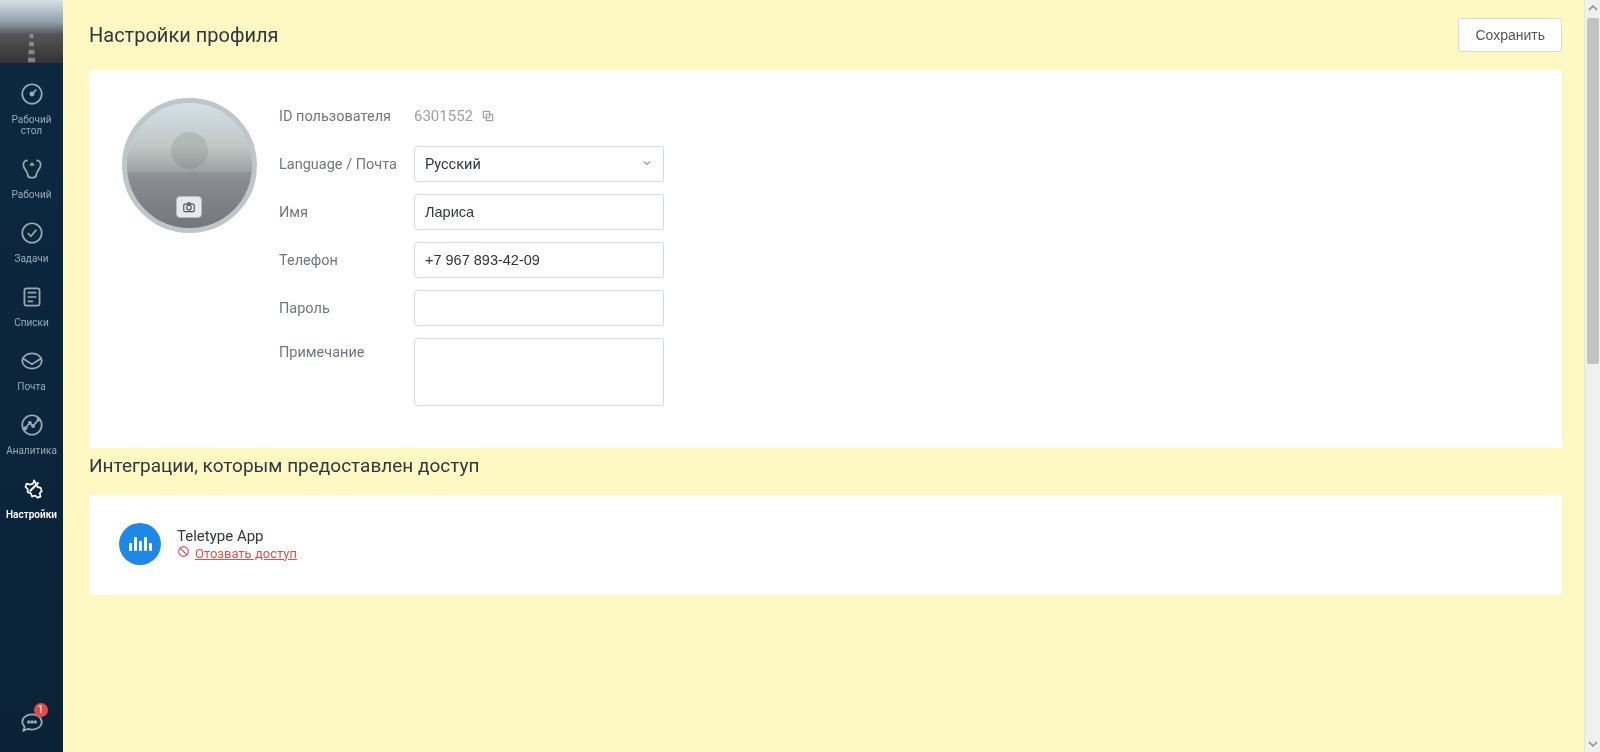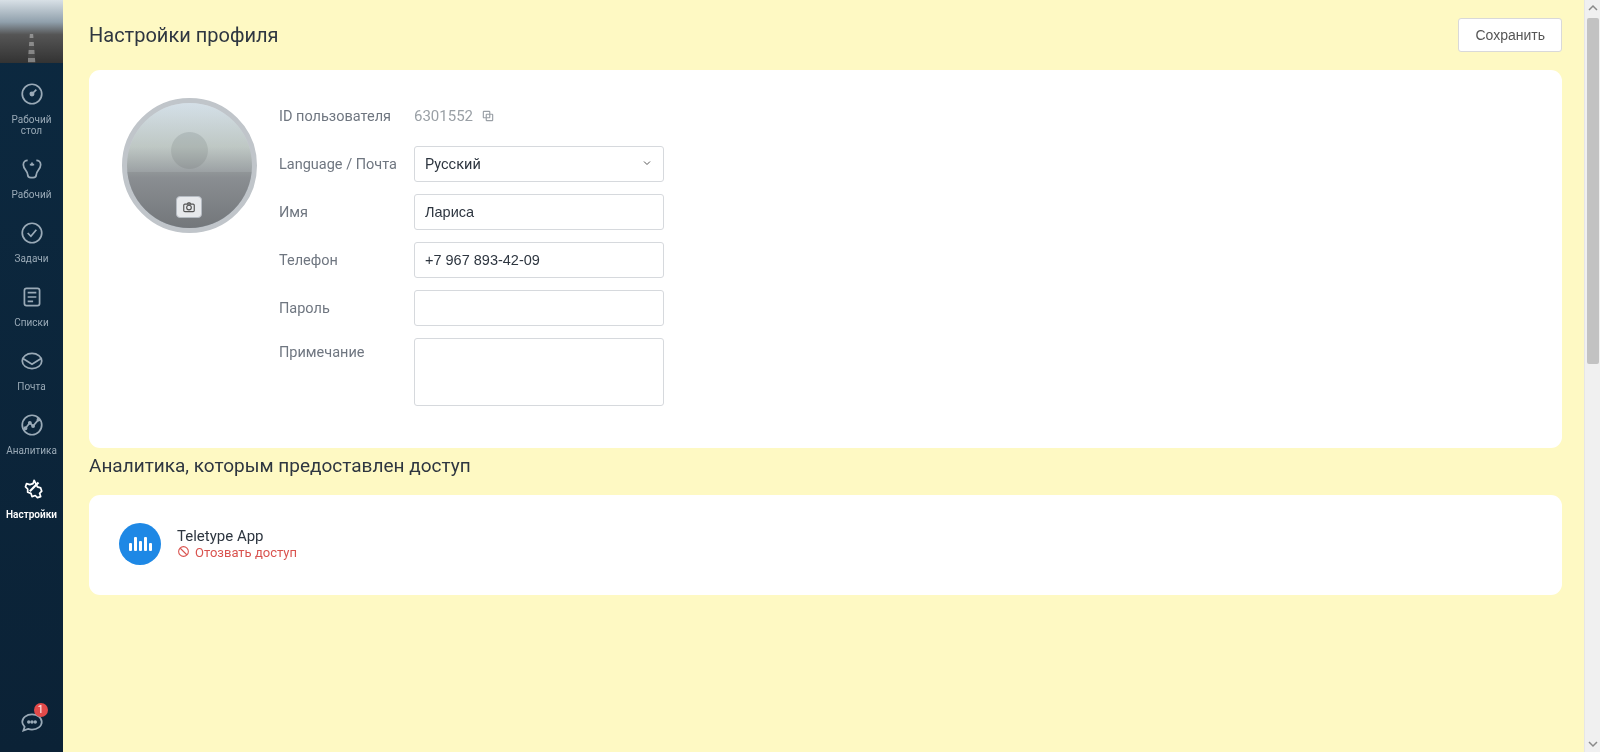--- a/index.html
+++ b/index.html
@@ -121,21 +121,21 @@
     border-radius: 3px;
     padding: 8px 16px;
     font-size: 14px;
     color: #555;
     cursor: pointer;
     text-align: center;
   }
 
   .card {
     background: #fff;
-    border-radius: 11px;
+    border-radius: 2px;
     padding: 28px 30px 30px 30px;
   }
 
   .profile-grid {
     display: flex;
     gap: 20px;
   }
   .avatar-wrap {
     width: 140px;
     flex-shrink: 0;
@@ -278,23 +278,24 @@
     width: 3px;
     background: #fff;
     border-radius: 1px;
   }
   .integration-text { display: flex; flex-direction: column; }
   .integration-name { font-size: 15px; color: #2e3640; }
   .revoke-link {
     color: #d9534f;
     font-size: 13px;
     display: inline-flex;
-    align-items: flex-start;
+    align-items: center;
     gap: 5px;
     cursor: pointer;
+    text-decoration: underline;
   }
   .revoke-link svg { width: 13px; height: 13px; }
 
   
   .right-scrollbar {
     width: 16px;
     background: #f0f0f0;
     display: flex;
     flex-direction: column;
     justify-content: space-between;
@@ -483,21 +484,21 @@
 
           <div class="field-row align-top">
             <div class="field-label">Примечание</div>
             <textarea class="textarea" style=""></textarea>
           </div>
 
         </div>
       </div>
     </div>
 
-    <h2 class="section-title">Аналитика, которым предоставлен доступ</h2>
+    <h2 class="section-title">Интеграции, которым предоставлен доступ</h2>
     <div class="card">
 
       <div class="integration-item">
         <div class="integration-icon">
           <div class="integration-icon-bars">
             <span style="height:8px"></span>
             <span style="height:14px"></span>
             <span style="height:10px"></span>
             <span style="height:14px"></span>
             <span style="height:8px"></span>

